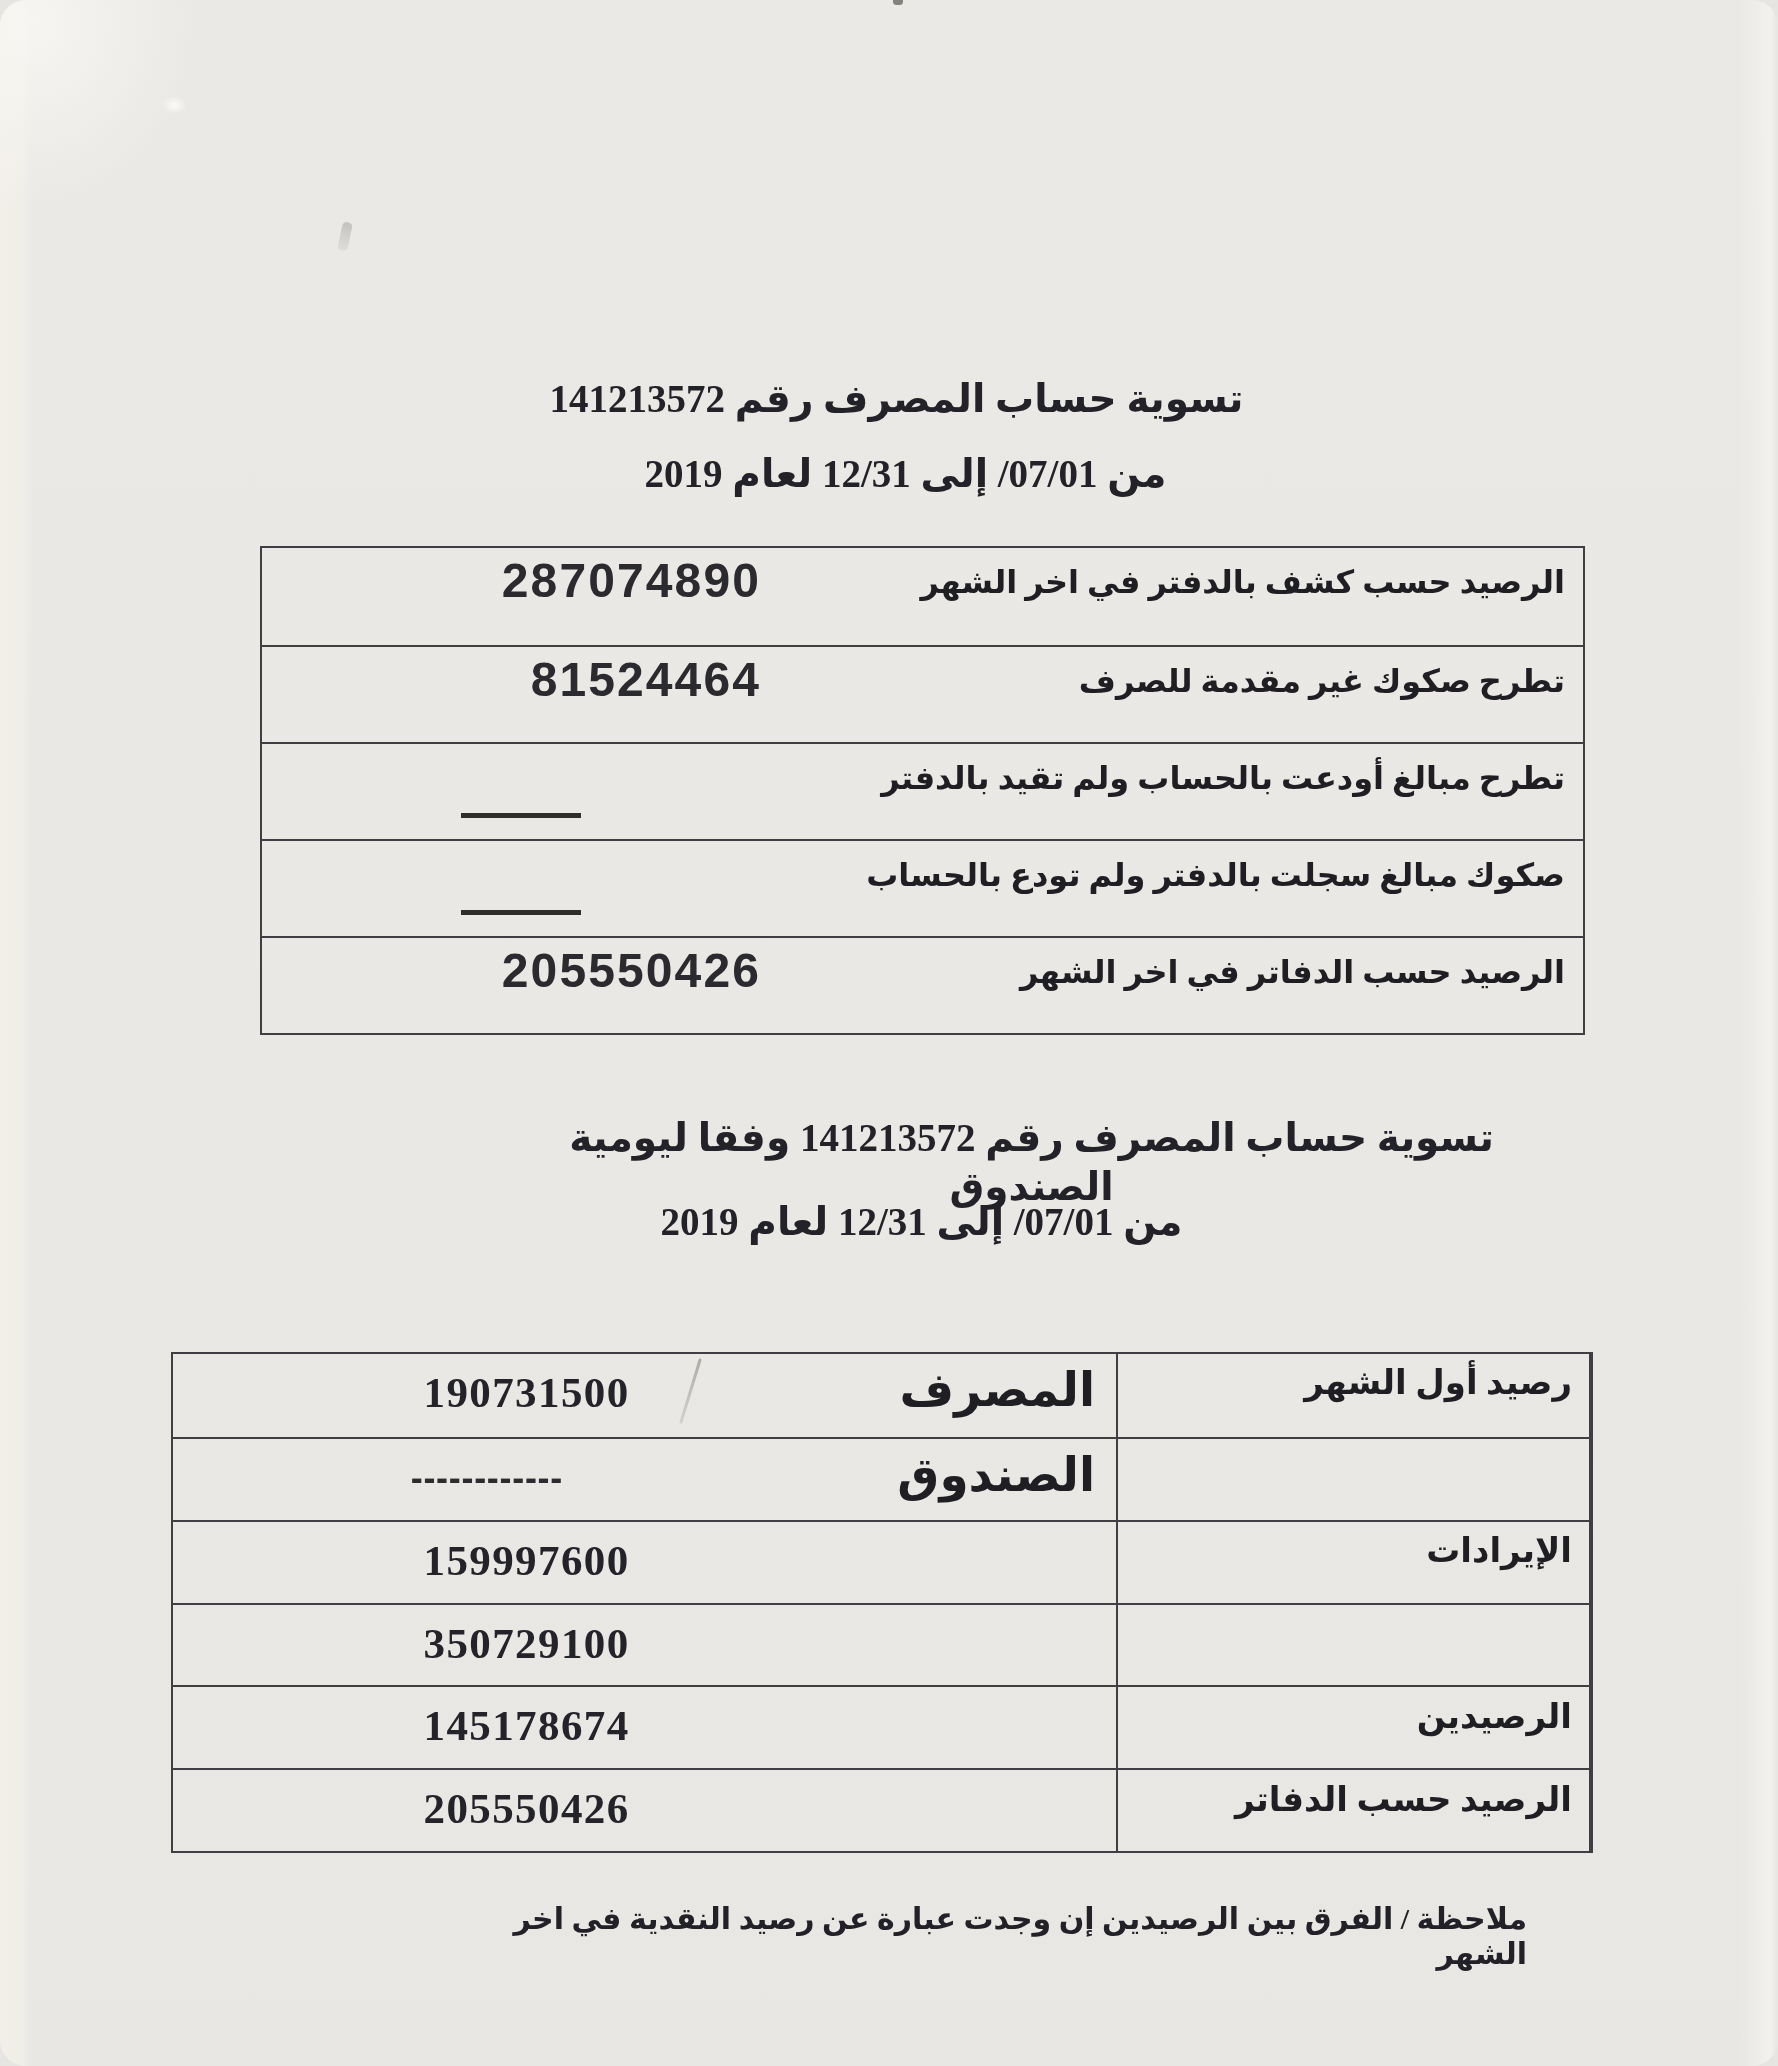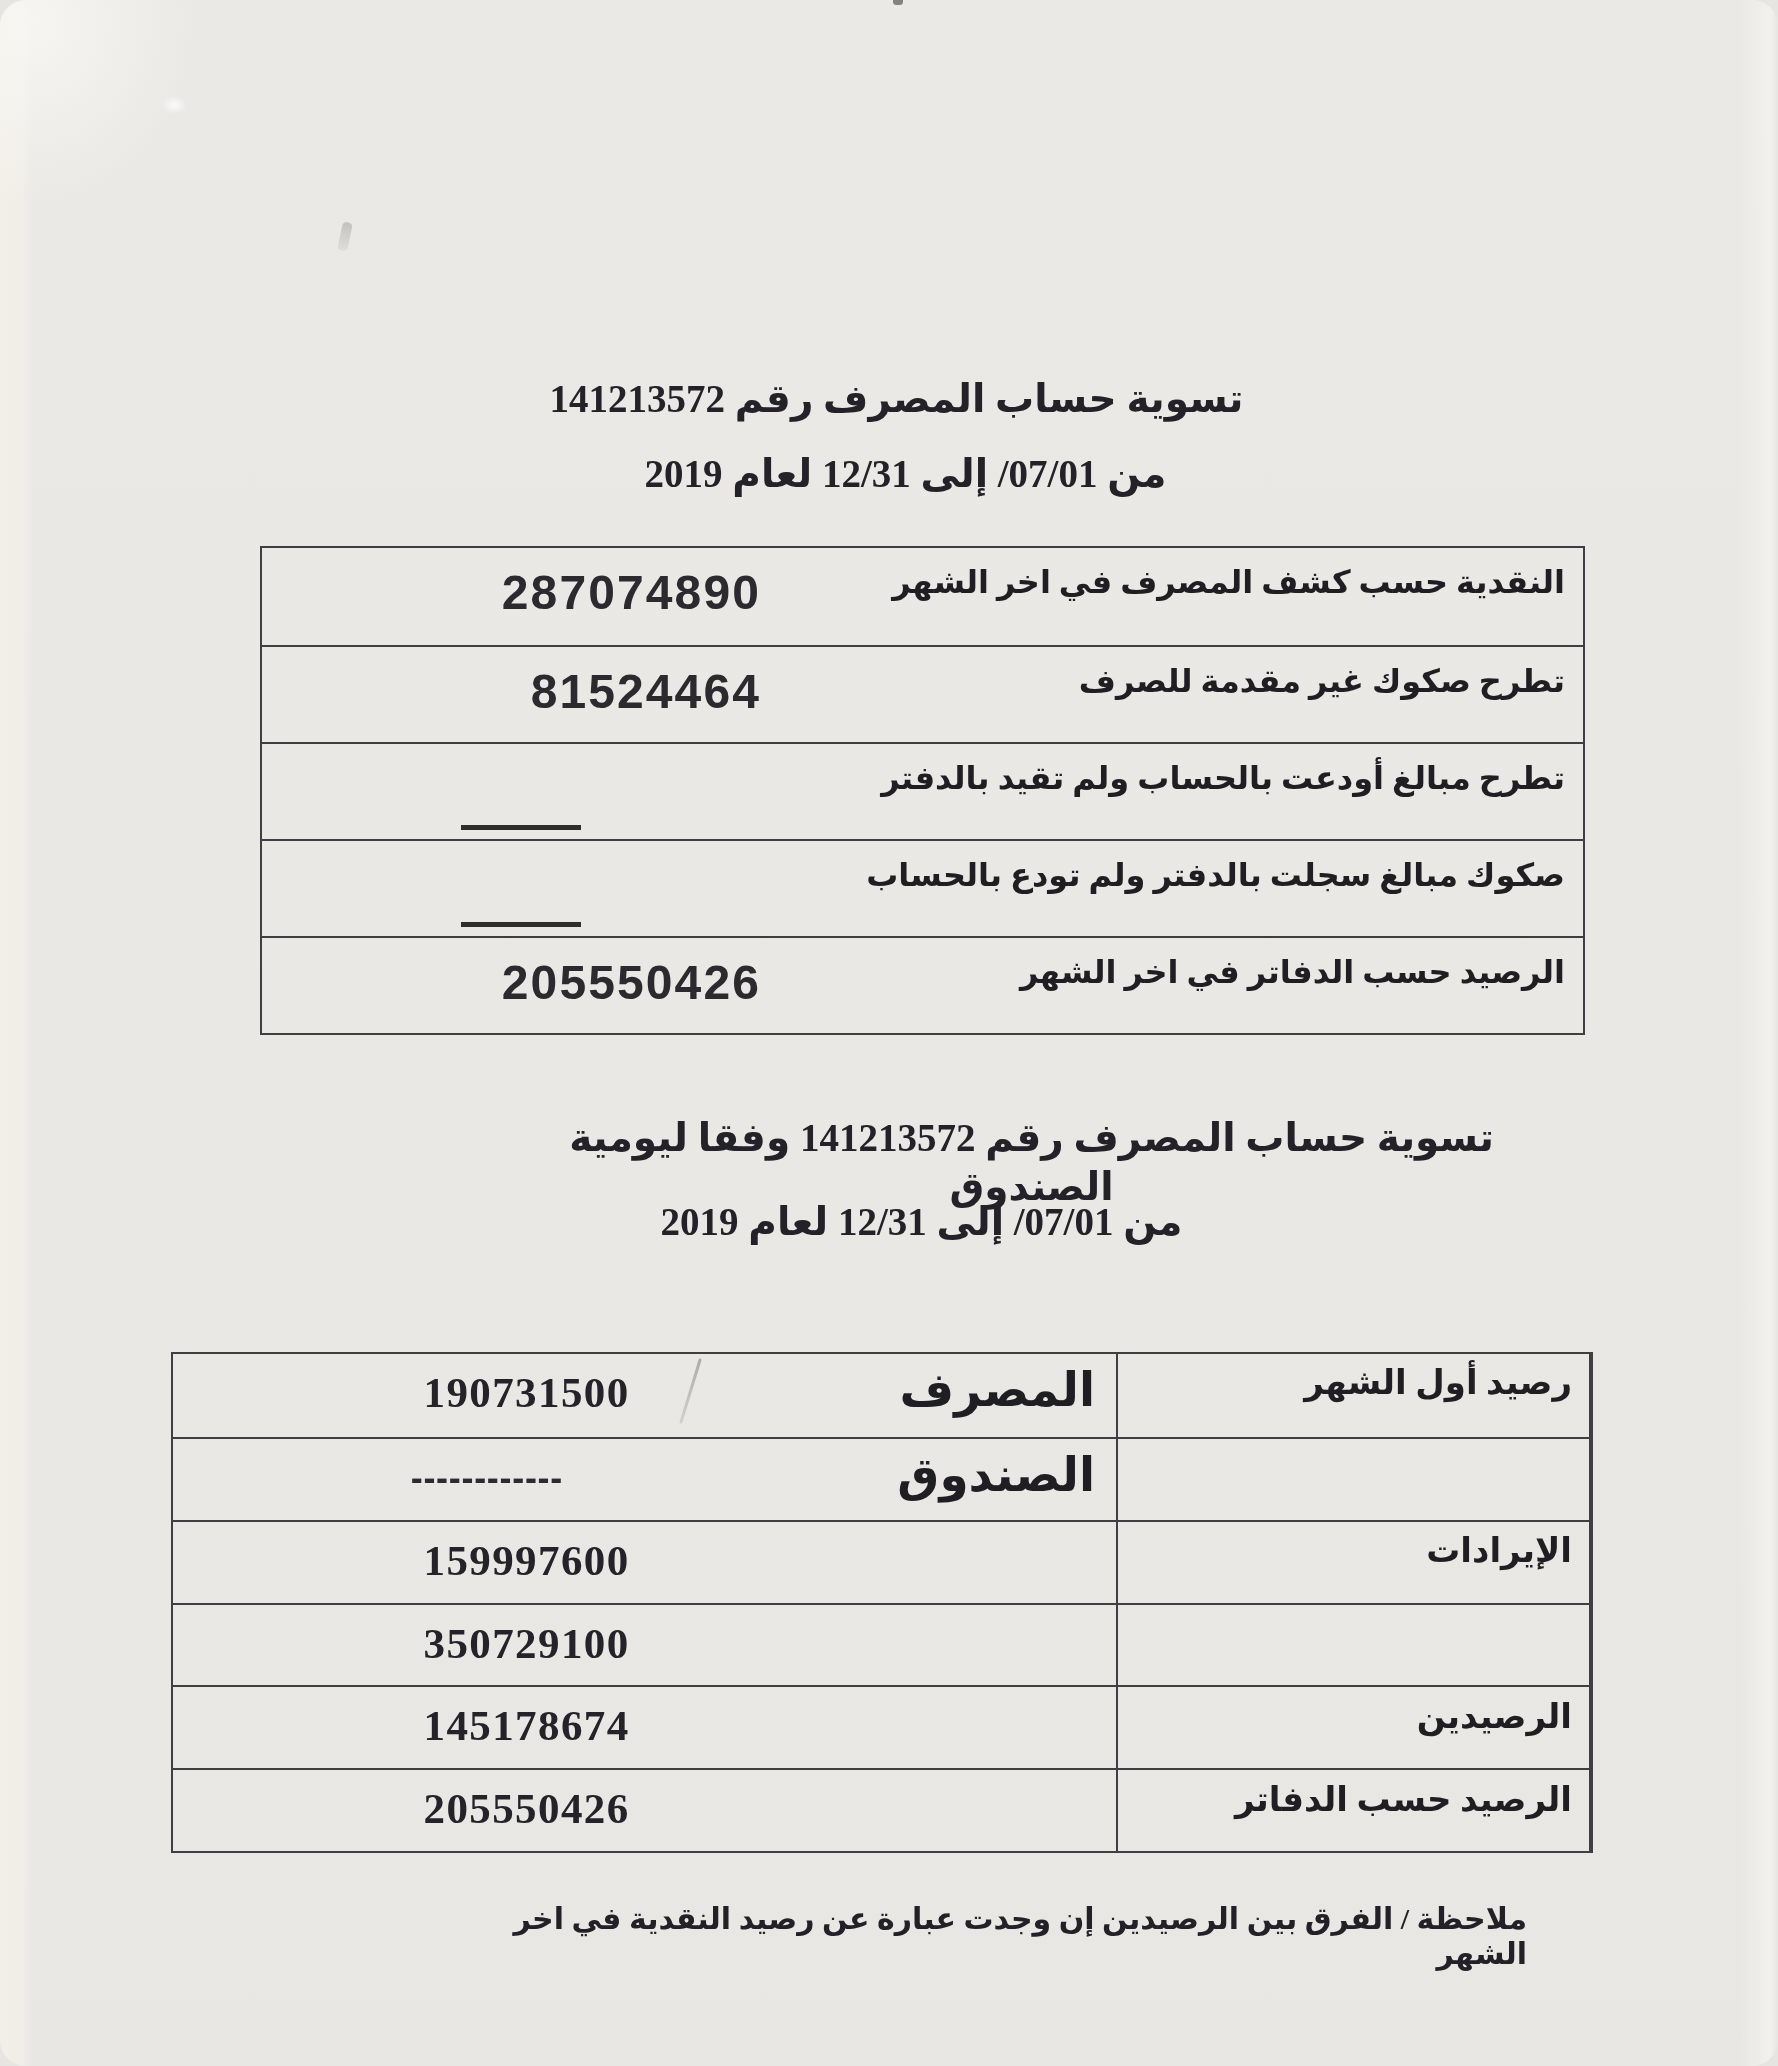--- a/index.html
+++ b/index.html
@@ -61,21 +61,21 @@
 
   
   .recon-table{position:absolute;display:grid;border:2.8px solid #3f3e42;box-sizing:border-box;}
   .cell{box-sizing:border-box;display:flex;align-items:flex-start;overflow:hidden;}
   .cell.bt{border-top:2.1px solid #3f3e42;}
   .cell.br{border-right:2.1px solid #3f3e42;}
 
   
   #table1{left:260px;top:546px;width:1325px;height:489px;grid-template-columns:517px 1fr;grid-template-rows:repeat(5,1fr);}
   .t1-value{
-    justify-content:flex-end;padding:17px 18px 0 0;
+    justify-content:flex-end;padding:5px 18px 0 0;
     font-family:"Liberation Sans","DejaVu Sans",sans-serif;
     font-weight:bold;font-size:48px;letter-spacing:2.1px;color:#2b2a2e;
   }
   .t1-value .blank-line{
     align-self:flex-start;margin:64px auto 0 auto;
     width:120px;height:4.9px;background:#2f2e2c;
   }
   .t1-value.has-blank{justify-content:center;padding-right:0;}
   .t1-label{
     direction:rtl;justify-content:flex-start;padding:9.8px 18px 0 14px;
@@ -129,21 +129,21 @@
   <div class="title-line" id="t1-title">تسوية حساب المصرف رقم 141213572</div>
   <div class="title-line" id="t1-sub">من 07/01/ إلى 12/31 لعام 2019</div>
 
   <div class="recon-table" id="table1">
 
     <div class="cell t1-value">
       <span>287074890</span>
 
     </div>
     <div class="cell t1-label">
-      <span>النقدية حسب كشف المصرف في اخر الشهر</span>
+      <span>الرصيد حسب كشف بالدفتر في اخر الشهر</span>
     </div>
 
     <div class="cell t1-value bt">
       <span>81524464</span>
 
     </div>
     <div class="cell t1-label bt">
       <span>تطرح صكوك غير مقدمة للصرف</span>
     </div>
 

